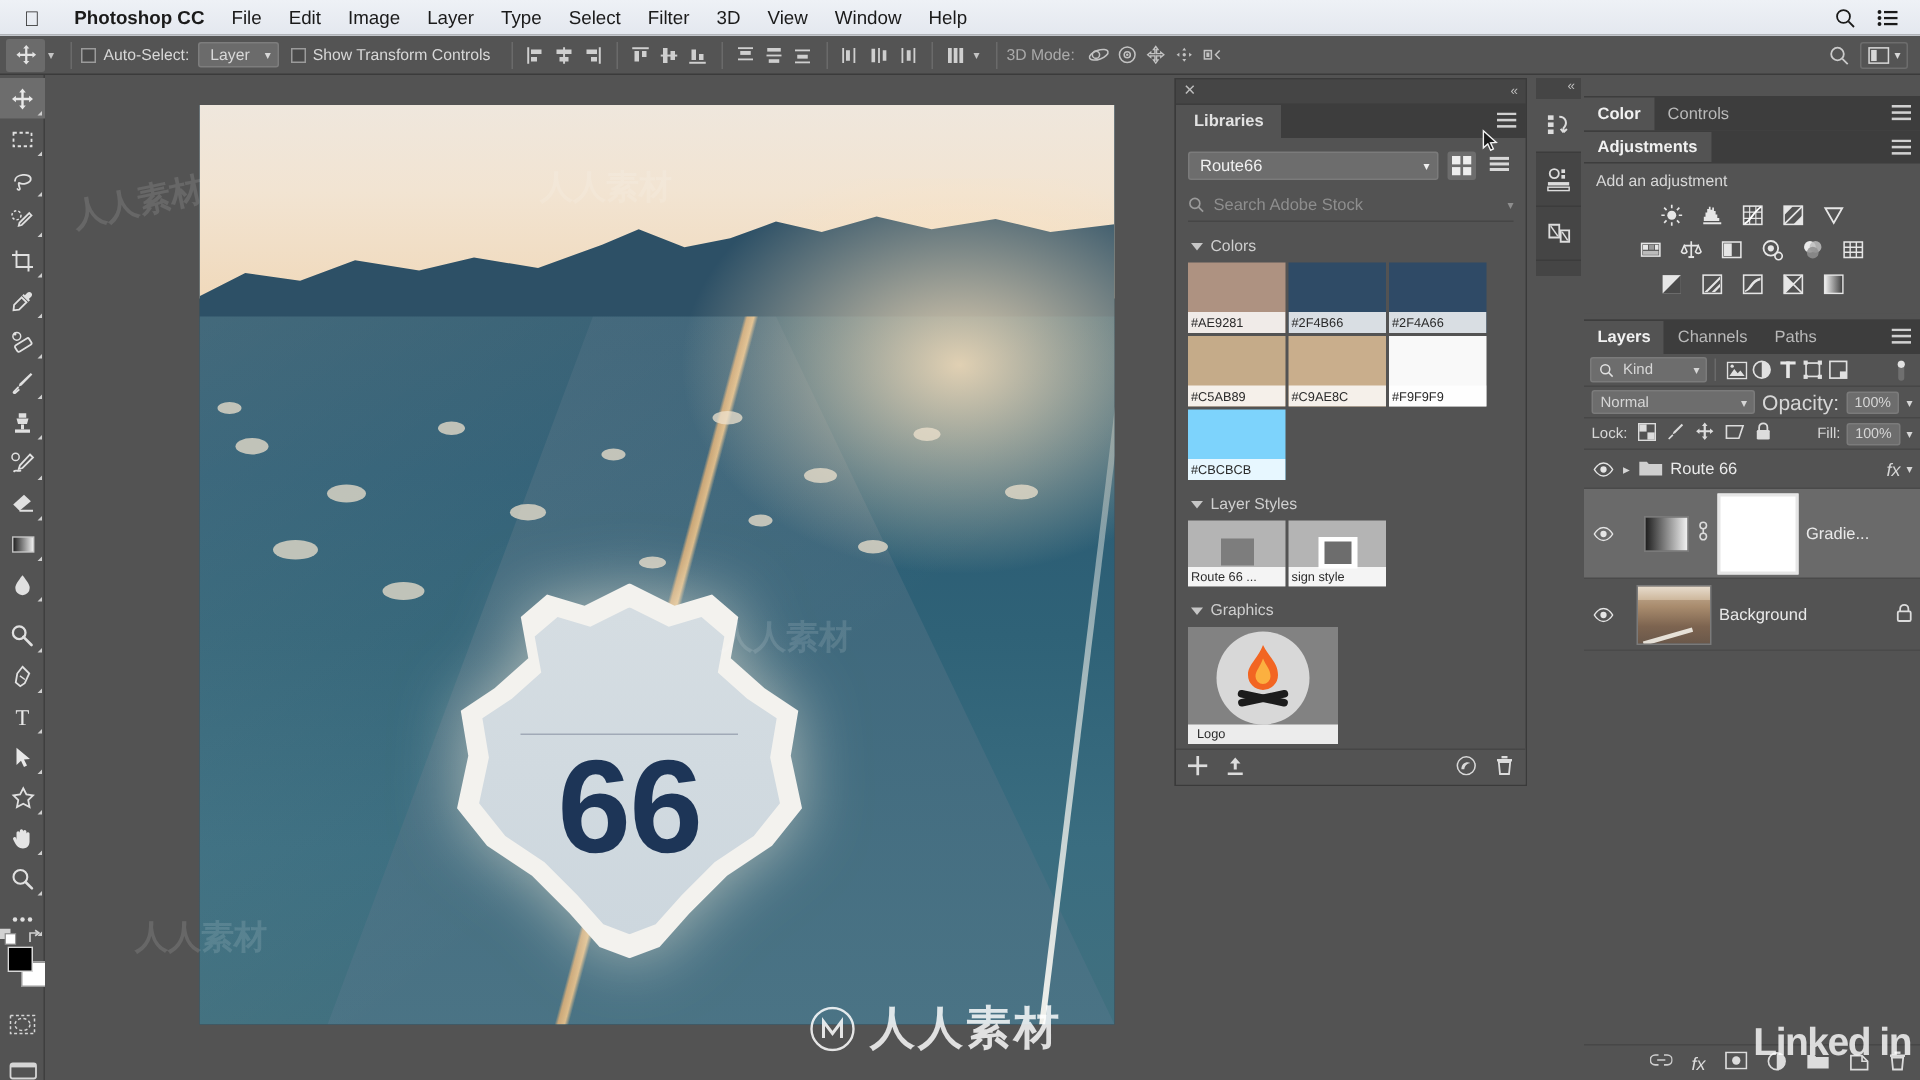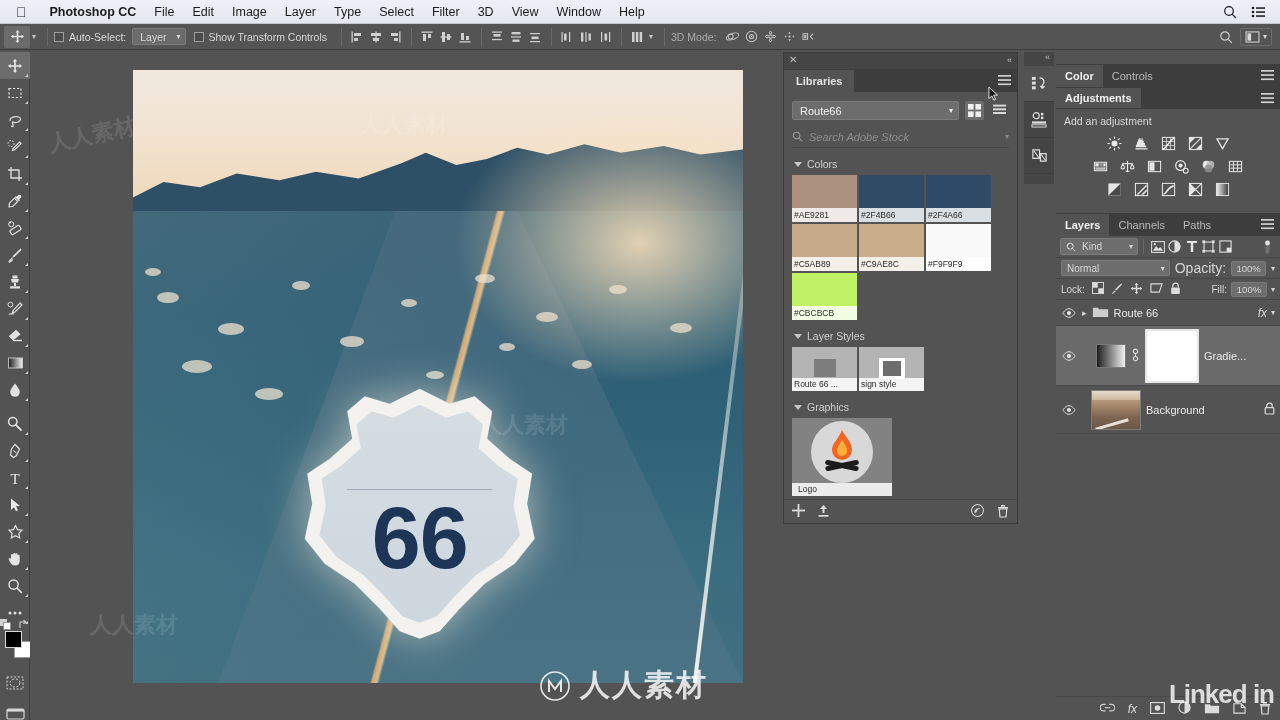--- a/index.html
+++ b/index.html
@@ -174,21 +174,21 @@
   .lib-select{
     flex:1; height:19px; background:#6d6d6d; border:1px solid #7b7b7b; border-radius:2px;
     display:flex; align-items:center; justify-content:space-between; padding:0 5px 0 7px; font-size:11px; color:#f0f0f0;
   }
   .iconbtn{ width:19px;height:19px; display:flex;align-items:center;justify-content:center;}
   .iconbtn.sel{ background:#6d6d6d; border-radius:2px;}
   .lib-search{
     margin:0 8px; height:22px; border-bottom:1px solid #464646; display:flex; align-items:center; gap:6px;
     color:#8e8e8e; font-size:11px;
   }
-  .lib-search .ph{ flex:1;font-style:italic; }
+  .lib-search .ph{ flex:1; }
   .lib-scroll{ padding:6px 8px 0 8px; height:355px; overflow:hidden;}
   .sec-h{ display:flex; align-items:center; gap:5px; font-size:10.5px; color:#cfcfcf; margin:4px 0 5px 2px;}
   .tri-d{ width:0;height:0;border-left:4px solid transparent;border-right:4px solid transparent;border-top:5px solid #c6c6c6;}
   .swgrid{ display:flex; flex-wrap:wrap; gap:2px; }
   .swcell{ width:65px; height:47px; position:relative; overflow:hidden;}
   .swcell .hex{ position:absolute; left:0; right:0; bottom:0; height:14px; font-size:8.5px;
       color:#2a2a2a; background:rgba(255,255,255,.82); padding-left:2px; line-height:14px; font-family:"Liberation Sans",sans-serif;}
   .stylegrid{ display:flex; gap:2px;}
   .stylecell{ width:65px; height:44px; background:#b4b4b4; position:relative; overflow:hidden;}
   .stylecell .sq{ position:absolute; left:50%; top:12px; transform:translateX(-50%); width:22px;height:18px; background:#7d7d7d;}
@@ -754,21 +754,21 @@
             </div>
           <div class="swcell" style="background:#C5AB89">
               <span class="hex">#C5AB89</span>
             </div>
           <div class="swcell" style="background:#C9AE8C">
               <span class="hex">#C9AE8C</span>
             </div>
           <div class="swcell" style="background:#F9F9F9">
               <span class="hex">#F9F9F9</span>
             </div>
-          <div class="swcell" style="background:#bef264">
+          <div class="swcell" style="background:#7dd3fc">
               <span class="hex">#CBCBCB</span>
             </div>
         </div>
 
         <div class="sec-h" style="margin-top:10px">
           <i class="tri-d"></i>
           <span>Layer Styles</span>
         </div>
         <div class="stylegrid">
           <div class="stylecell">

